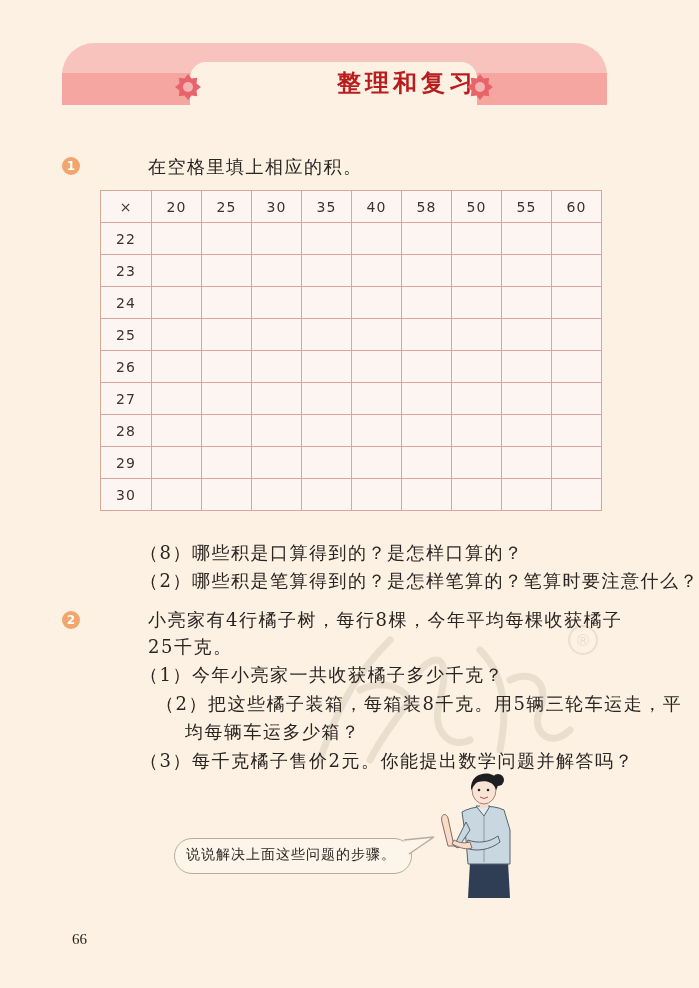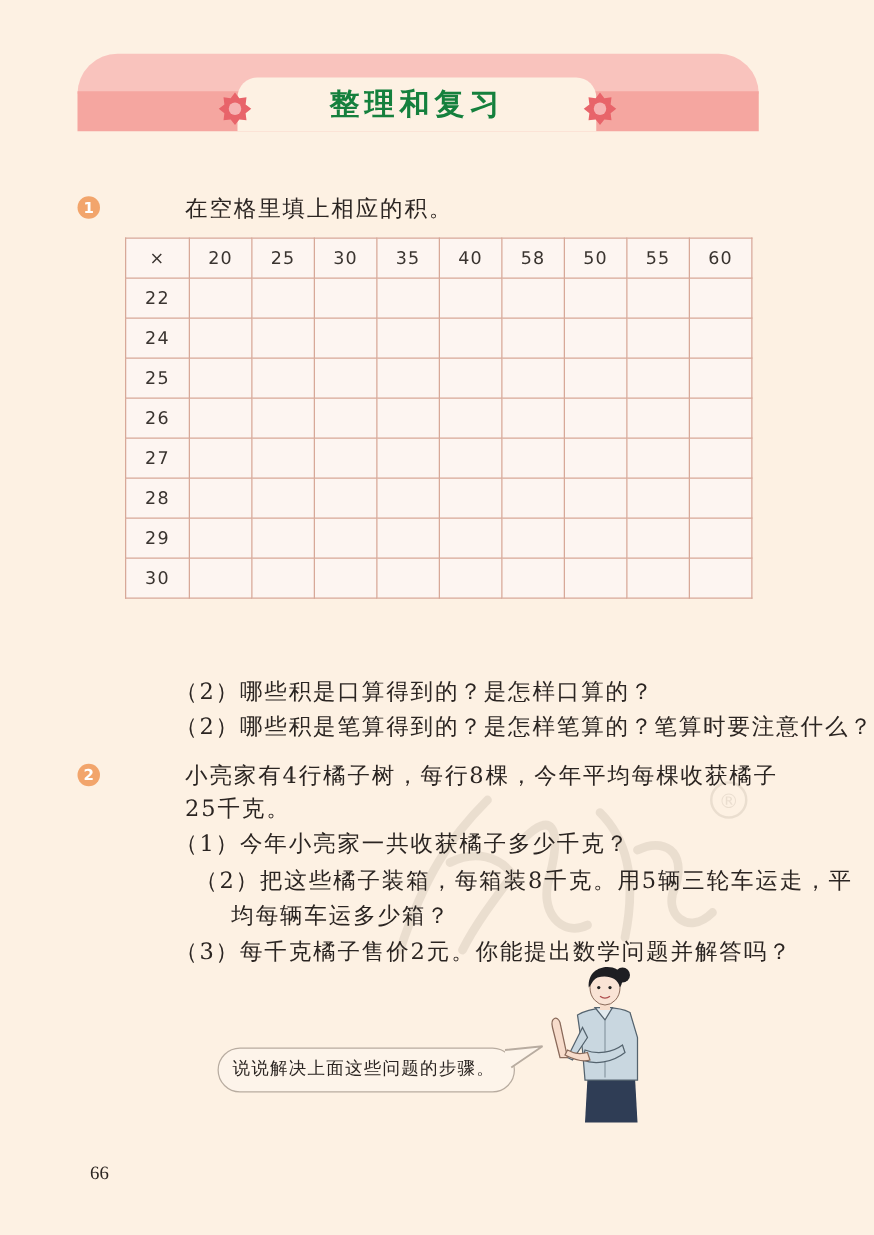--- a/index.html
+++ b/index.html
@@ -8,22 +8,22 @@
     position: relative; overflow: hidden;
     font-family: "DejaVu Serif", "Liberation Serif", serif;
     color: #2b2522;
   }
   
   .banner { position: absolute; left: 62px; top: 43px; width: 545px; height: 62px; }
   .banner-top { position: absolute; left: 0; top: 0; width: 100%; height: 32px; background: #f9c3bd; border-radius: 34px 34px 0 0; }
   .banner-bottom { position: absolute; left: 0; top: 30px; width: 100%; height: 32px; background: #f5a6a0; }
   .banner-tab { position: absolute; left: 128px; top: 19px; width: 287px; height: 43px; background: #fdf1e3; border-radius: 16px 16px 0 0; }
   .banner-title {
-    position: absolute; left: 128px; top: 24px; width: 287px; text-align: center;
-    font-size: 24px; font-weight: bold; color: #15803d; letter-spacing: 4px;
+    position: absolute; left: 128px; top: 24px; width: 287px; text-align: right;
+    font-size: 24px; font-weight: bold; color: #b91c1c; letter-spacing: 4px;
     font-family: "DejaVu Serif", serif;
   }
   .flower { position: absolute; top: 30px; width: 28px; height: 28px; }
   .flower-left { left: 112px; }
   .flower-right { left: 404px; }
 
   
   .qnum {
     position: absolute; width: 18px; height: 18px; border-radius: 50%;
     background: #f2a56c; color: #fff; font-size: 12px; font-weight: bold;
@@ -100,20 +100,32 @@
         <td></td>
         <td></td>
         <td></td>
         <td></td>
         <td></td>
         <td></td>
         <td></td>
         <td></td>
     </tr>
     <tr>
+      <td class="first">23</td>
+      <td></td>
+        <td></td>
+        <td></td>
+        <td></td>
+        <td></td>
+        <td></td>
+        <td></td>
+        <td></td>
+        <td></td>
+    </tr>
+    <tr>
       <td class="first">24</td>
       <td></td>
         <td></td>
         <td></td>
         <td></td>
         <td></td>
         <td></td>
         <td></td>
         <td></td>
         <td></td>
@@ -186,21 +198,21 @@
         <td></td>
         <td></td>
         <td></td>
         <td></td>
         <td></td>
         <td></td>
     </tr>
   </tbody>
 </table>
 
-<div class="text" style="left:92px; top:541px;">（2）哪些积是口算得到的？是怎样口算的？</div>
+<div class="text" style="left:92px; top:541px;">（8）哪些积是口算得到的？是怎样口算的？</div>
 <div class="text" style="left:92px; top:569px;">（2）哪些积是笔算得到的？是怎样笔算的？笔算时要注意什么？</div>
 
 <svg class="watermark" width="310" height="160" viewBox="0 0 310 160">
   <path d="M20,150 C40,90 60,60 90,30 M60,80 C80,70 100,75 110,90 C95,110 80,130 70,150 M120,60 C140,40 150,50 140,90 C130,120 150,140 170,130 M180,40 C200,60 210,90 200,140 M210,70 C230,60 250,70 240,100 C230,120 250,140 270,120" stroke="#6b5a4a" stroke-width="7" fill="none" stroke-linecap="round"></path>
   <circle cx="283" cy="30" r="14" stroke="#6b5a4a" stroke-width="2" fill="none"></circle>
   <text x="283" y="36" text-anchor="middle" font-size="16" fill="#6b5a4a" font-family="DejaVu Sans, sans-serif">®</text>
 </svg>
 
 <div class="qnum" style="left:62px; top:611px;">2</div>
 <div class="text" style="left:100px; top:608px;">小亮家有4行橘子树，每行8棵，今年平均每棵收获橘子</div>

